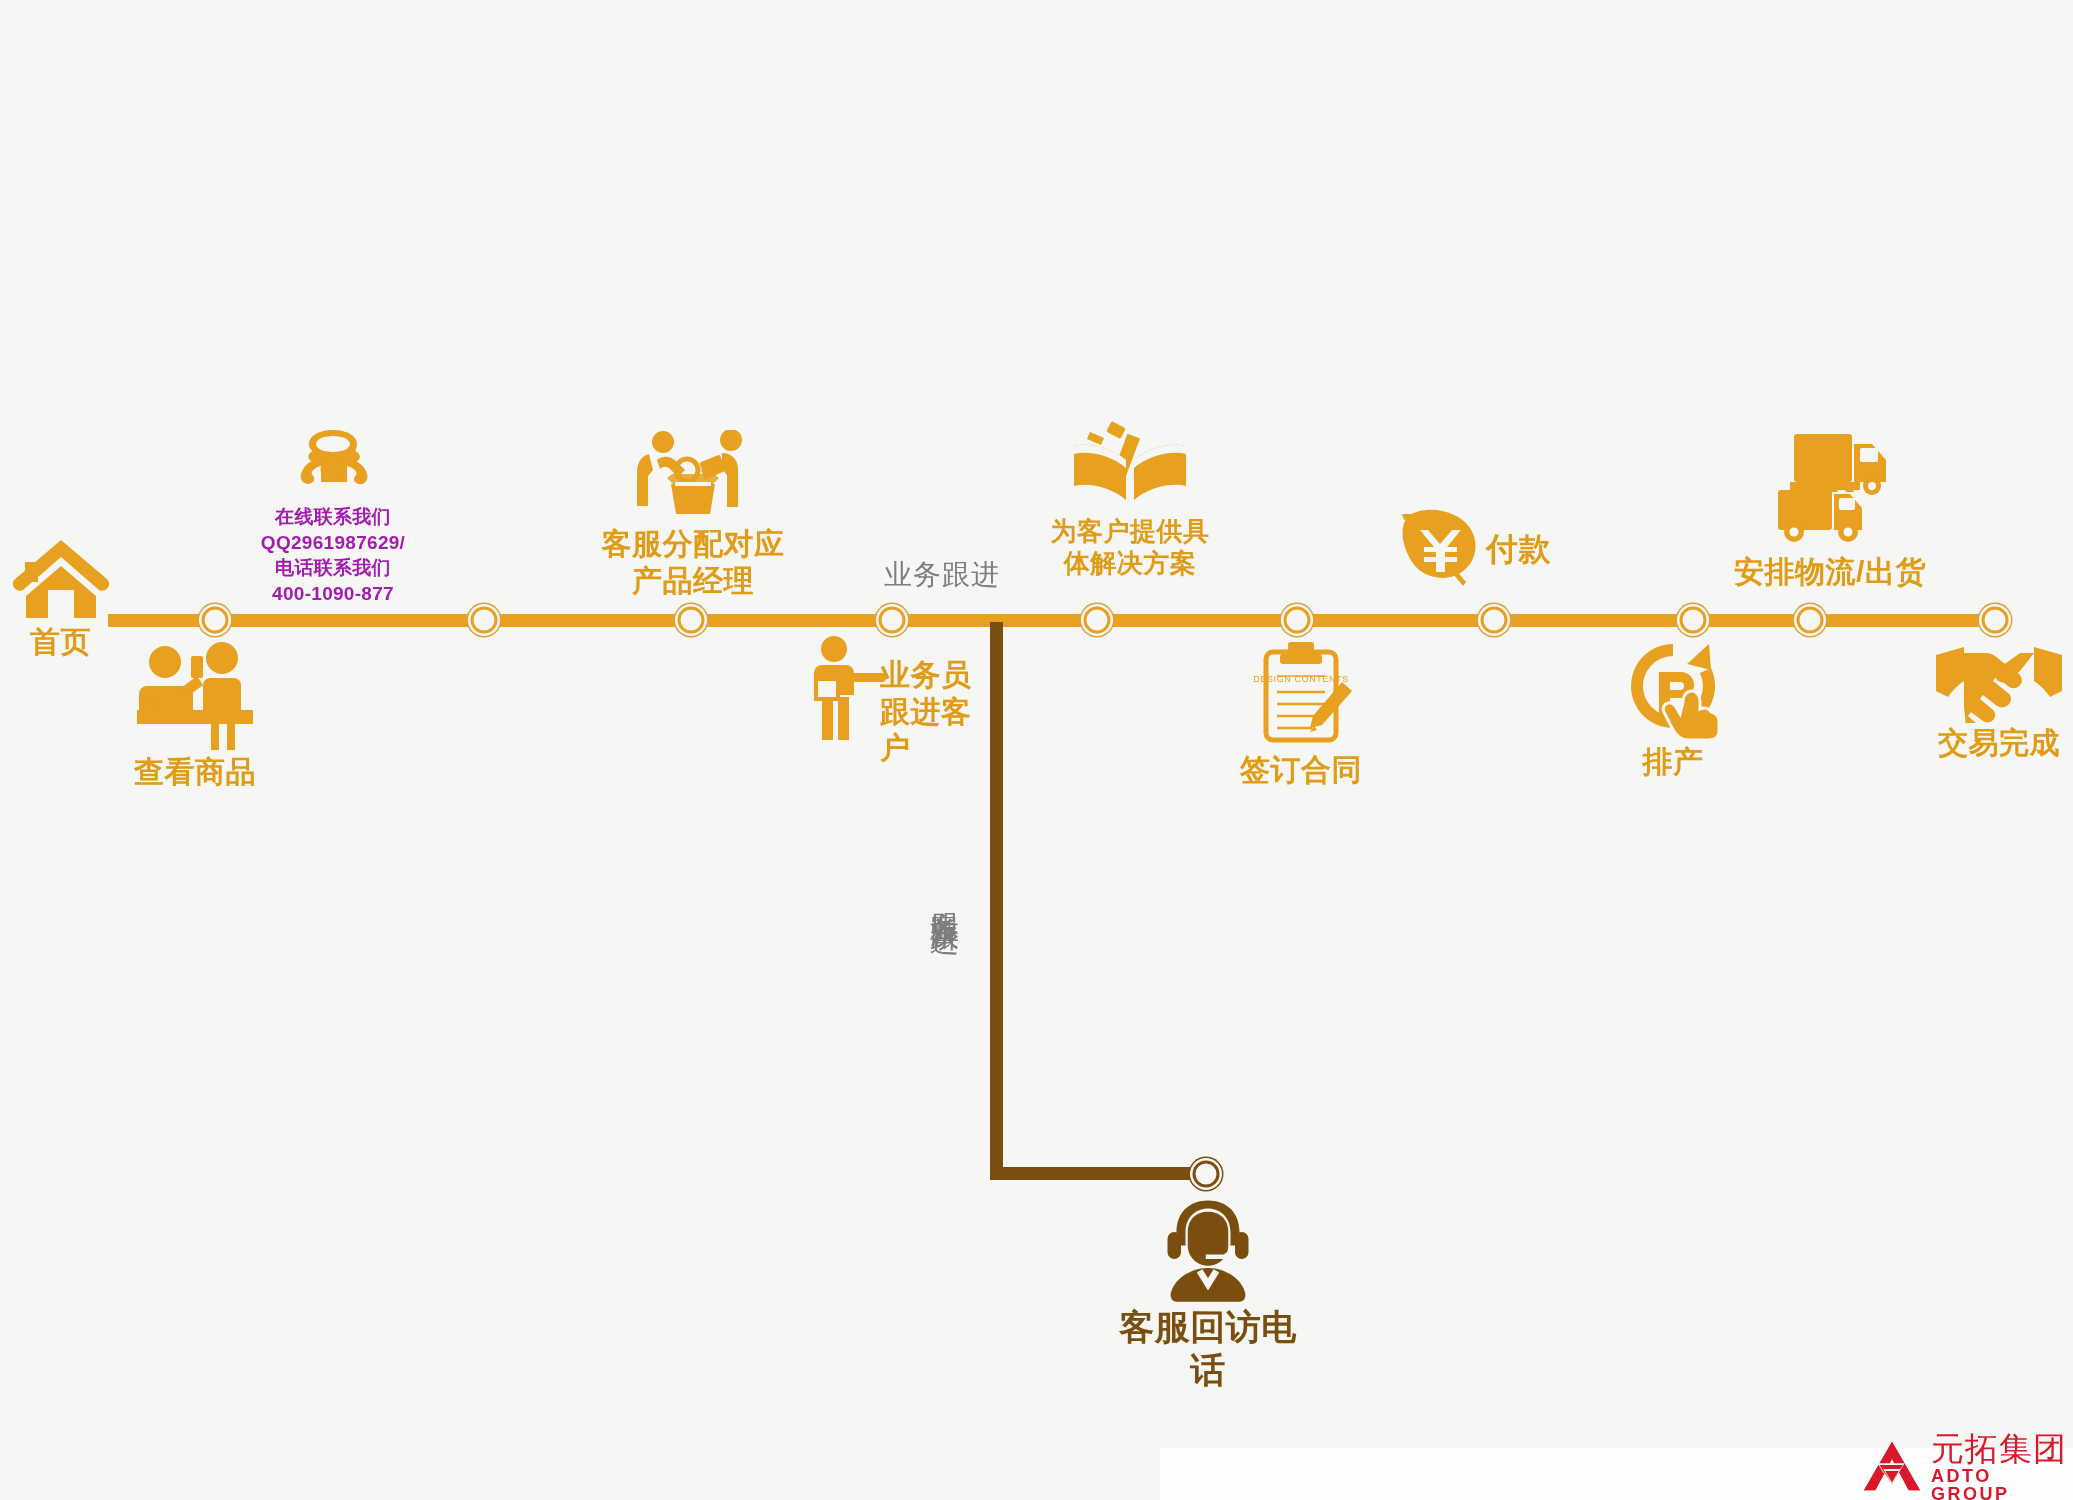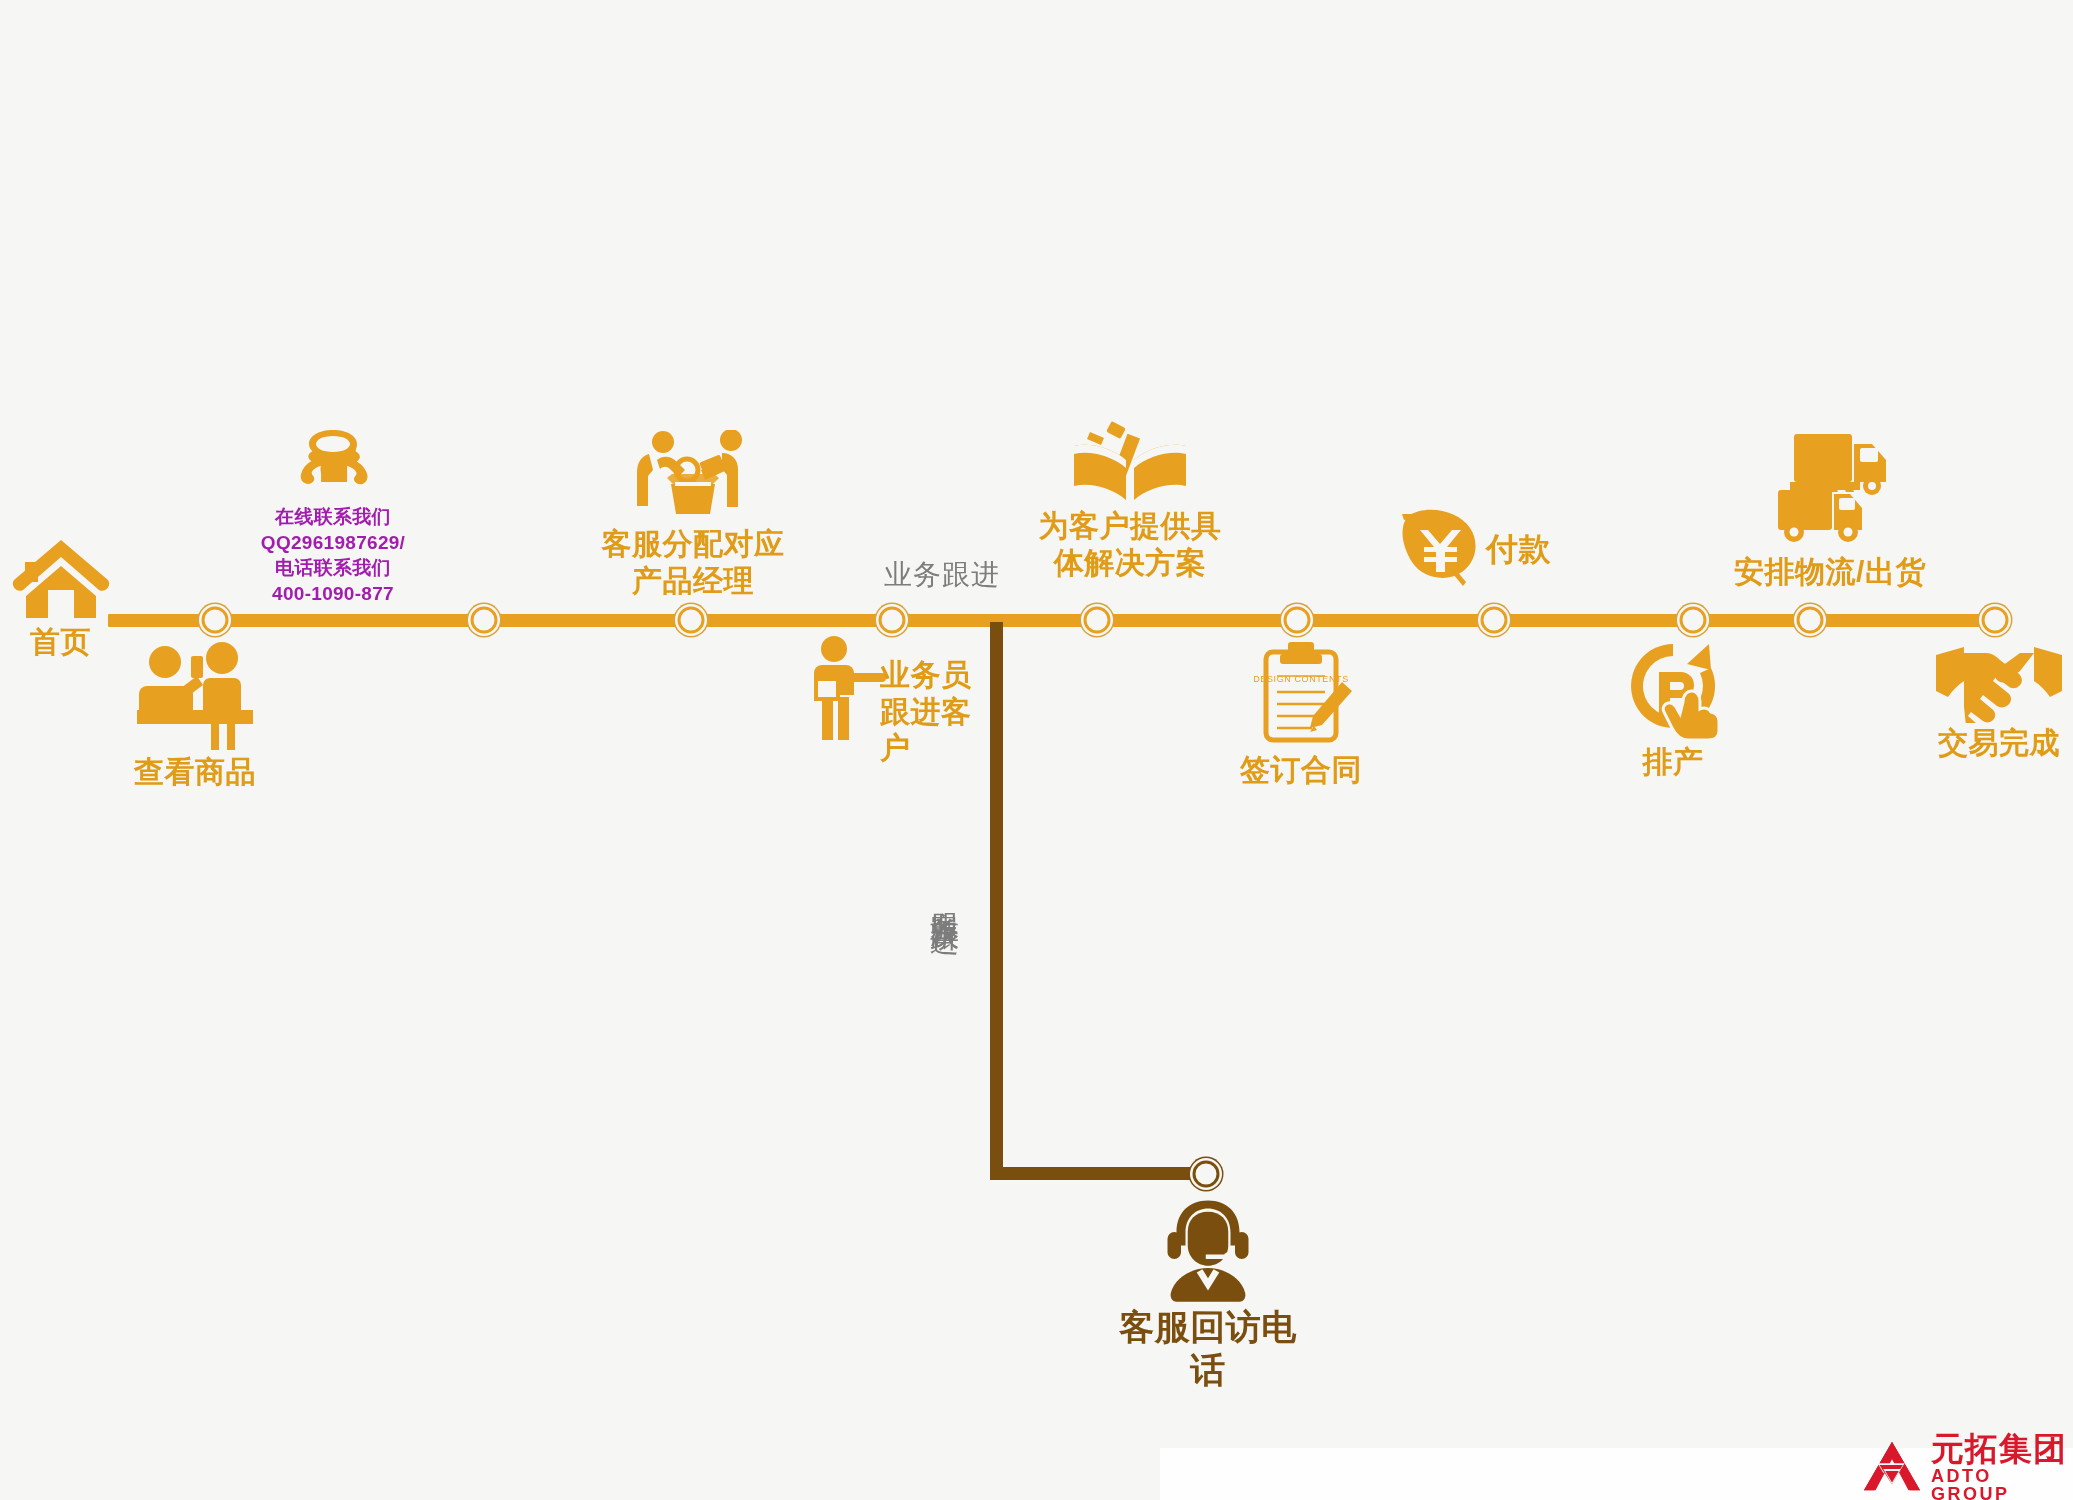--- a/index.html
+++ b/index.html
@@ -84,21 +84,21 @@
     line-height:1;
   }
 
   
   .logo{
     position:absolute;
     display:flex;align-items:center;gap:9px;
   }
   .logo-text{display:flex;flex-direction:column;line-height:1;}
   .logo-cn{
-    color:#D9192B;font-weight:bold;font-size:33px;letter-spacing:1px;
+    color:#D9192B;font-weight:normal;font-size:33px;letter-spacing:1px;
   }
   .logo-en{
     color:#D9192B;font-weight:bold;font-size:18px;letter-spacing:2.5px;margin-top:2px;
   }
   .bottomstrip{
     position:absolute;left:1160px;top:1448px;width:913px;height:52px;background:#fefefe;
   }
 </style>
 </head>
 <body>
@@ -215,21 +215,21 @@
         <path d="M16 32 l15 1 -0.5 7 -15-1z"></path>
         <path d="M26 46 l12 -7 4 6 -12 7z"></path>
         <path d="M62 16 l12 6 -20 40 -12 -6z" transform="rotate(-6 58 40)"></path>
         <path d="M44 58 l-4 12 11 -6z"></path>
         <path d="M6 28 c16 -4 38 2 52 14 v40 c-14 -12 -36 -18 -52 -14z"></path>
         <path d="M118 28 c-16 -4 -38 2 -52 14 v40 c14 -12 36 -18 52 -14z"></path>
         <path d="M6 28 c16 -4 38 2 52 14 v8 c-14 -12 -36 -18 -52 -14z" fill="#f6f6f4"></path>
         <path d="M118 28 c-16 -4 -38 2 -52 14 v8 c14 -12 36 -18 52 -14z" fill="#f6f6f4"></path>
       </g>
     </svg>
-    <div class="lbl" style="font-size:30px;margin-top:0;">为客户提供具
+    <div class="lbl" style="font-size:26px;margin-top:8px;">为客户提供具
 体解决方案</div>
   </div>
 
   <div class="step" style="left:1236px;top:640px;width:130px;">
     <svg class="ico" width="110" height="108" viewBox="0 0 110 108">
       <g>
         <rect x="20" y="12" width="70" height="88" rx="7" fill="none" stroke="#E8A020" stroke-width="5"></rect>
         <rect x="42" y="2" width="26" height="18" rx="3" fill="#E8A020"></rect>
         <rect x="34" y="14" width="42" height="10" rx="3" fill="#E8A020"></rect>
         <text x="55" y="42" font-family="'Liberation Sans',sans-serif" font-size="9" fill="#E8A020" text-anchor="middle" letter-spacing="0.6">DESIGN CONTENTS</text>

